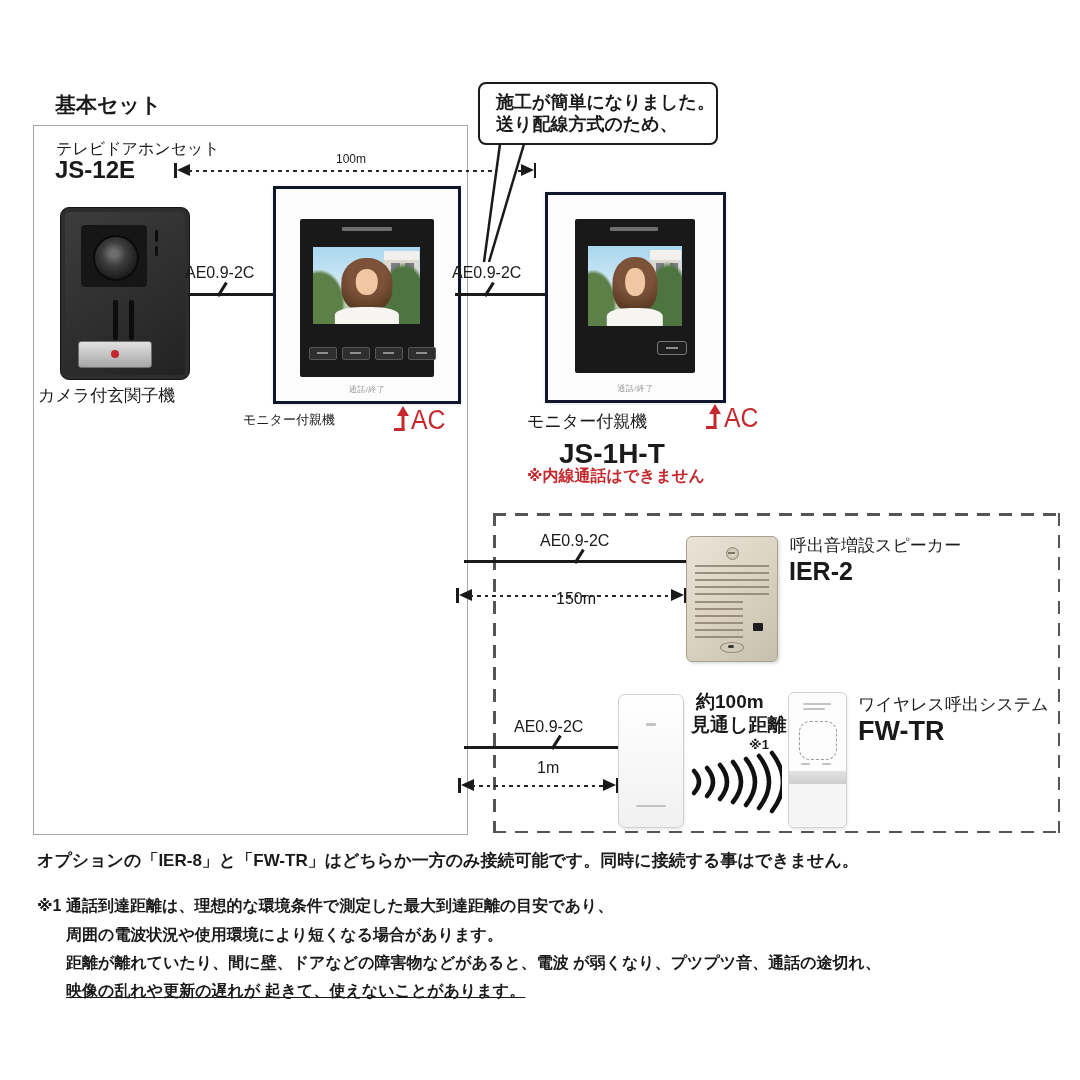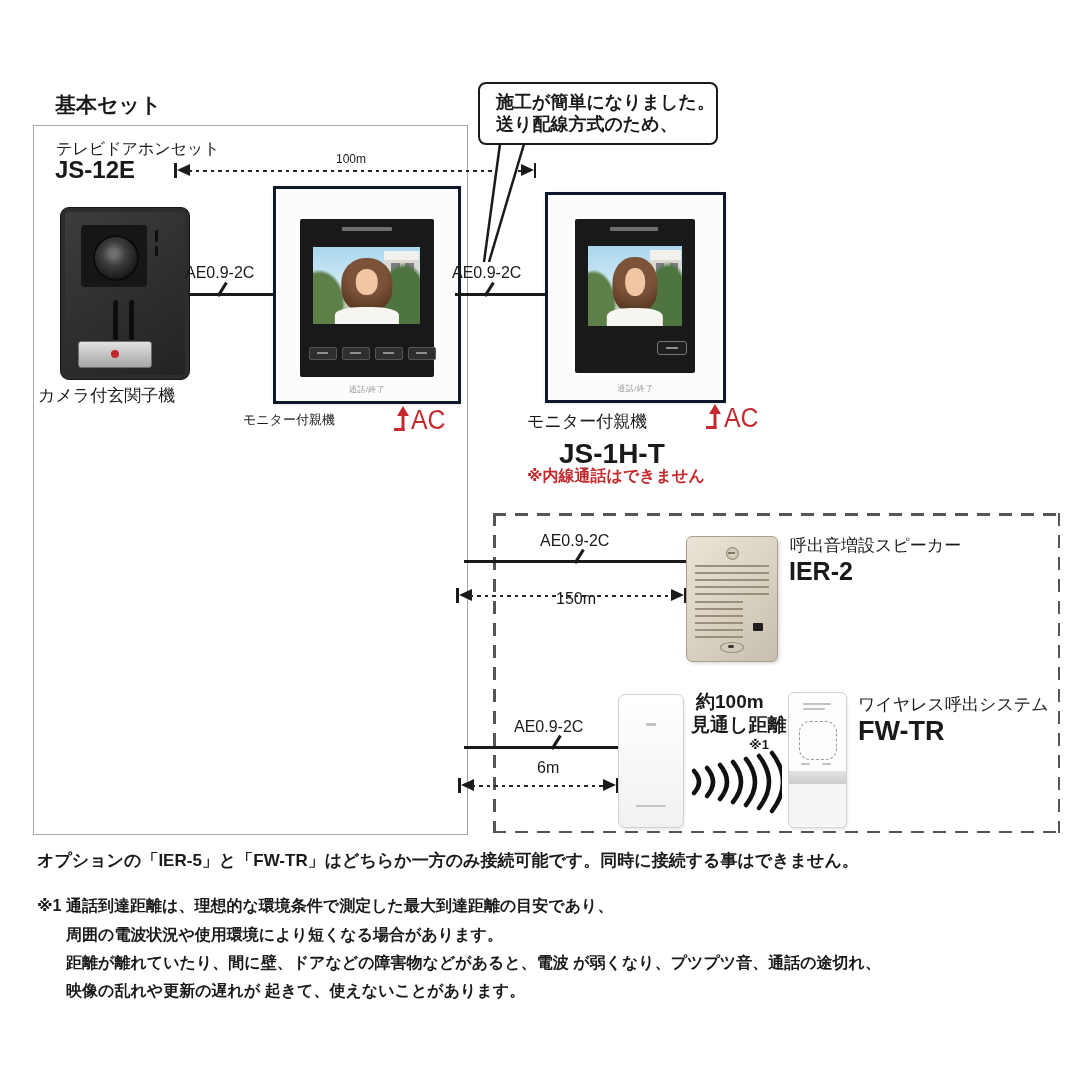--- a/index.html
+++ b/index.html
@@ -239,21 +239,21 @@
     <div class="sp-oval">
         <i></i>
       </div>
   </div>
   <div class="abs txt" style="left:790px;top:536px;font-size:17px;">呼出音増設スピーカー</div>
   <div class="abs txt bold" style="left:789px;top:556px;font-size:25px;">IER-2</div>
 
   <div class="abs txt" style="left:514px;top:717px;font-size:16px;">AE0.9-2C</div>
   <div class="abs wire" style="left:464px;top:746px;width:154px;"></div>
   <div class="abs slash" style="left:548px;top:741px;"></div>
-  <div class="abs txt" style="left:537px;top:758px;font-size:16px;">6m</div>
+  <div class="abs txt" style="left:537px;top:758px;font-size:16px;">1m</div>
   <div class="abs meas" style="left:458px;top:778px;width:160px;">
     <span class="bar" style="left:0;"></span>
       <span class="triL"></span>
     <span class="dots"></span>
     <span class="triR"></span>
       <span class="bar" style="right:0;"></span>
   </div>
 
   <div class="abs tx-unit">
     <div class="graybar" style="left:27px;top:28px;width:10px;"></div>
@@ -281,21 +281,21 @@
     <div class="graybar" style="left:14px;top:15px;width:22px;height:2px;"></div>
     <div class="rx-btn"></div>
     <div class="graybar" style="left:12px;top:70px;width:9px;height:2px;"></div>
     <div class="graybar" style="left:33px;top:70px;width:9px;height:2px;"></div>
     <div class="rx-band"></div>
     <div class="rx-low"></div>
   </div>
   <div class="abs txt" style="left:858px;top:695px;font-size:17px;">ワイヤレス呼出システム</div>
   <div class="abs txt bold" style="left:858px;top:715px;font-size:27px;">FW-TR</div>
 
-  <div class="abs txt semibold footer-note" style="left:37px;top:851px;">オプションの「IER-5」と「FW-TR」はどちらか一方のみ接続可能です。同時に接続する事はできません。</div>
+  <div class="abs txt semibold footer-note" style="left:37px;top:851px;">オプションの「IER-8」と「FW-TR」はどちらか一方のみ接続可能です。同時に接続する事はできません。</div>
 
   <div class="abs txt note-line" style="left:37px;top:896px;">※1</div>
   <div class="abs txt note-line" style="left:66px;top:896px;">通話到達距離は、理想的な環境条件で測定した最大到達距離の目安であり、</div>
   <div class="abs txt note-line" style="left:66px;top:925px;">周囲の電波状況や使用環境により短くなる場合があります。</div>
   <div class="abs txt note-line" style="left:66px;top:953px;">距離が離れていたり、間に壁、ドアなどの障害物などがあると、電波 が弱くなり、プツプツ音、通話の途切れ、</div>
-  <div class="abs txt note-line" style="left:66px;top:981px;">映像の乱れや更新の遅れが 起きて、使えないことがあります。</div>
+  <div class="abs txt note-line" style="left:66px;top:981px;text-decoration:underline;">映像の乱れや更新の遅れが 起きて、使えないことがあります。</div>
 
 </div>
 
 </body></html>

